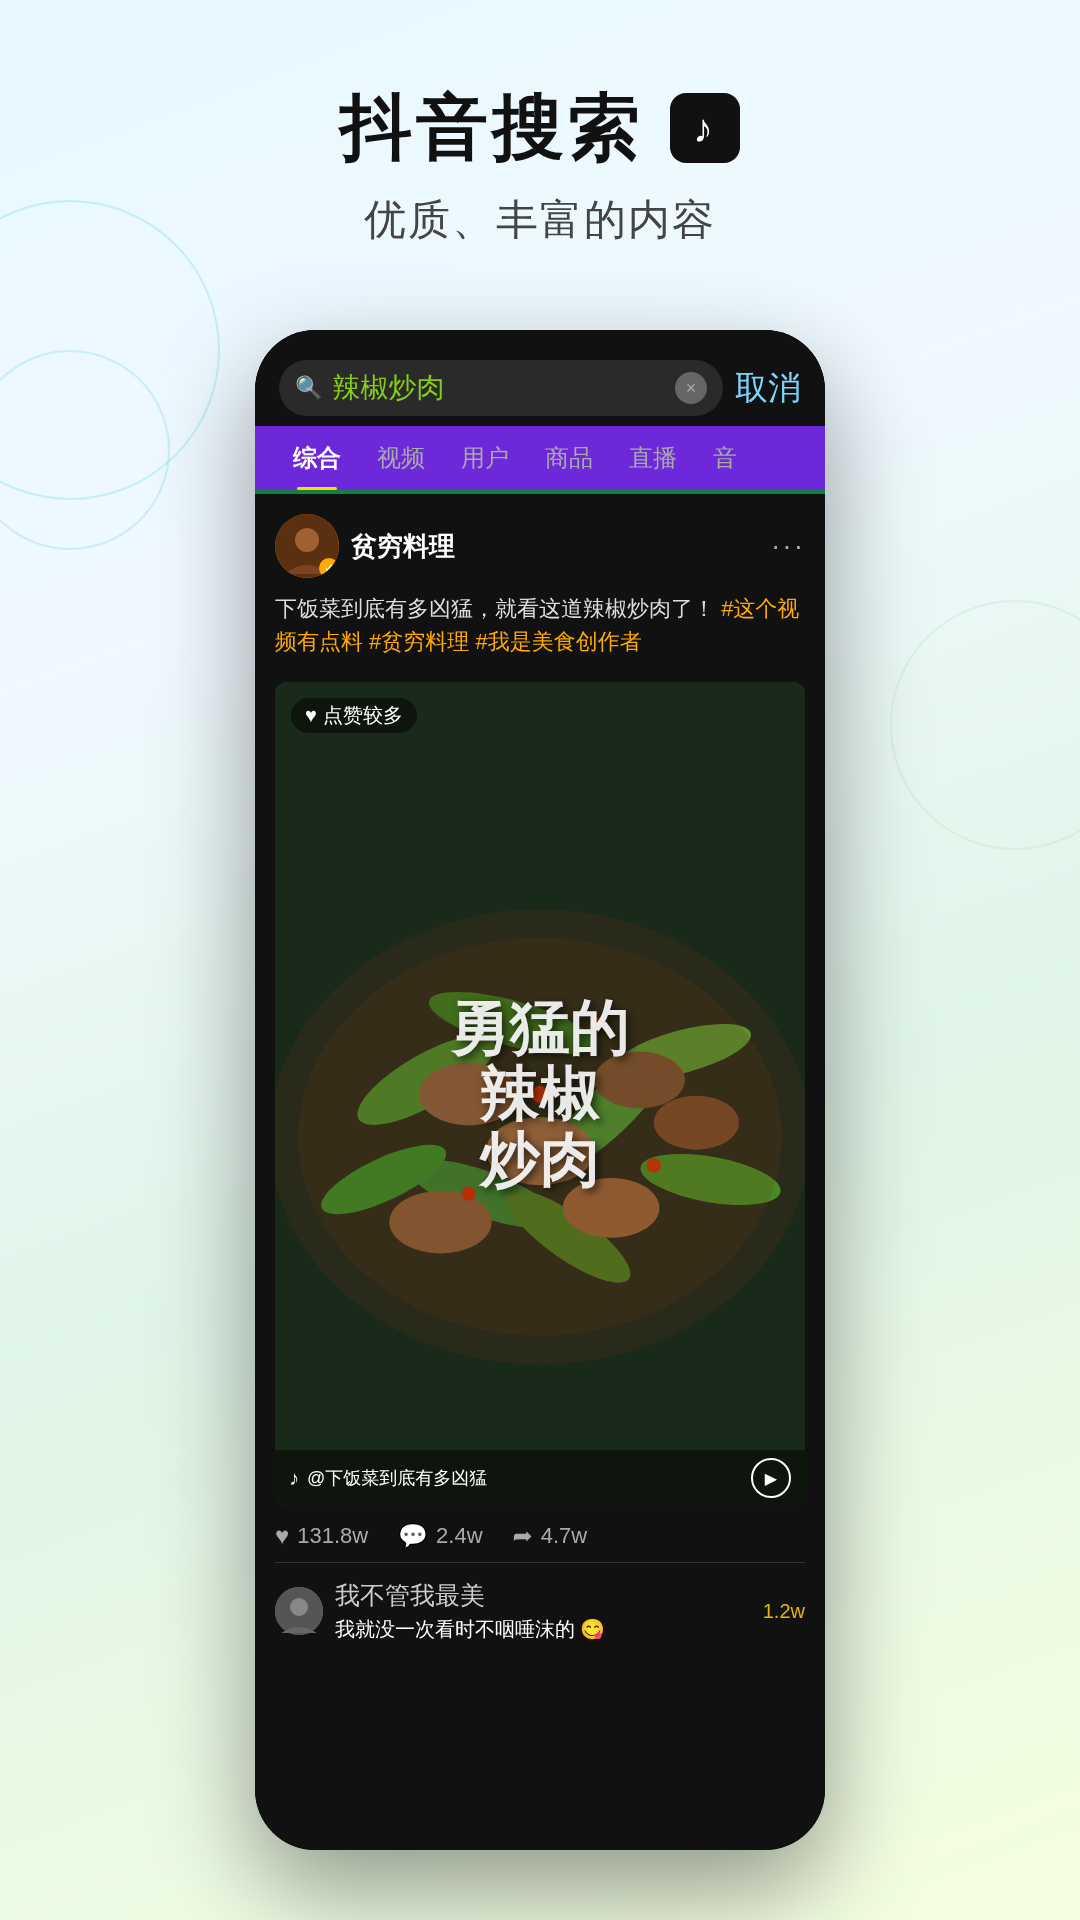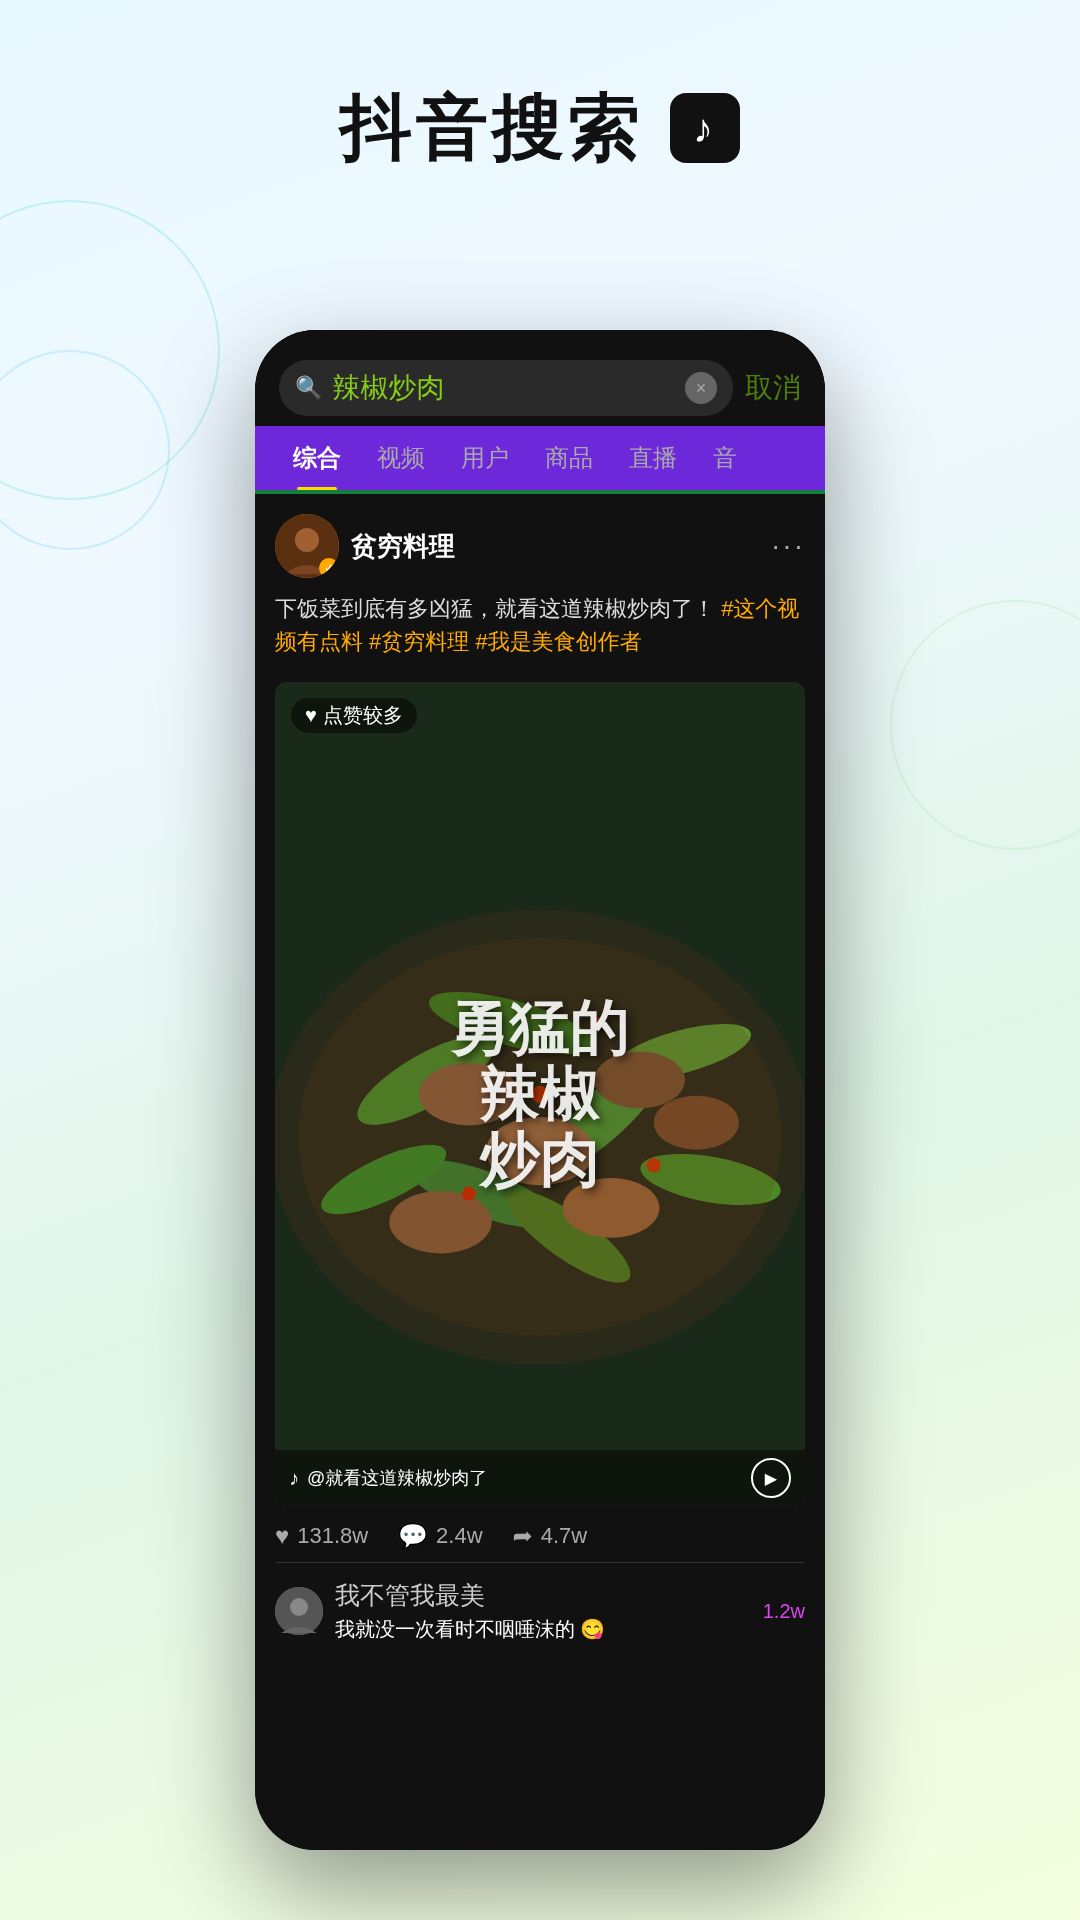--- a/index.html
+++ b/index.html
@@ -128,22 +128,22 @@
       width: 32px; height: 32px;
       background: #666;
       border-radius: 50%;
       display: flex;
       align-items: center;
       justify-content: center;
       color: #aaa;
       font-size: 18px;
     }
     .search-cancel {
-      color: #4d7c0f;
-      font-size: 28px;
+      color: #7dd3fc;
+      font-size: 33px;
       white-space: nowrap;
     }
 
     
     .tabs-bar {
       display: flex;
       padding: 0 20px;
       border-bottom: 4px solid #15803d;
       background: #6d28d9;
     }
@@ -349,20 +349,21 @@
 <div class="bg-circle-2"></div>
 <div class="bg-circle-3"></div>
 
 <div class="header">
   <div class="header-title">
     <span>抖音搜索</span>
     <span class="tiktok-logo">
       <span class="tiktok-logo-inner">♪</span>
     </span>
   </div>
+  <div class="header-subtitle">优质、丰富的内容</div>
 </div>
 
 <div class="phone-mockup">
   <div class="phone-screen">
 
     <div class="search-bar-container">
       <div class="search-input-box">
         <span class="search-icon-svg">🔍</span>
         <span class="search-text">辣椒炒肉</span>
         <div class="search-clear">
@@ -454,21 +455,21 @@
           <span>点赞较多</span>
         </div>
 
         <div class="overlay-text">
           勇猛的<br>辣椒<br>炒肉
         </div>
 
         <div class="audio-bar">
           <div class="audio-left">
             <span class="tiktok-mini-logo">♪</span>
-            <span>@就看这道辣椒炒肉了</span>
+            <span>@下饭菜到底有多凶猛</span>
           </div>
           <div class="play-btn">
             <span>▶</span>
           </div>
         </div>
       </div>
 
       <div class="stats-row">
         <div class="stat-item">
           <span class="stat-icon">♥</span>
@@ -493,18 +494,18 @@
           </svg>
         </div>
         <div>
           <div style="color:#ccc; font-size:25px; margin-bottom:4px;">
             <span>我不管我最美</span>
           </div>
           <div style="color:#ffffff; font-size:20px;">
             <span>我就没一次看时不咽唾沫的 😋</span>
           </div>
         </div>
-        <div style="margin-left:auto; color:#d946ef; font-size:20px;">1.2w</div>
+        <div style="margin-left:auto; color:#eab308; font-size:20px;">1.2w</div>
       </div>
 
     </div>
   </div>
 </div>
 
 </body></html>

